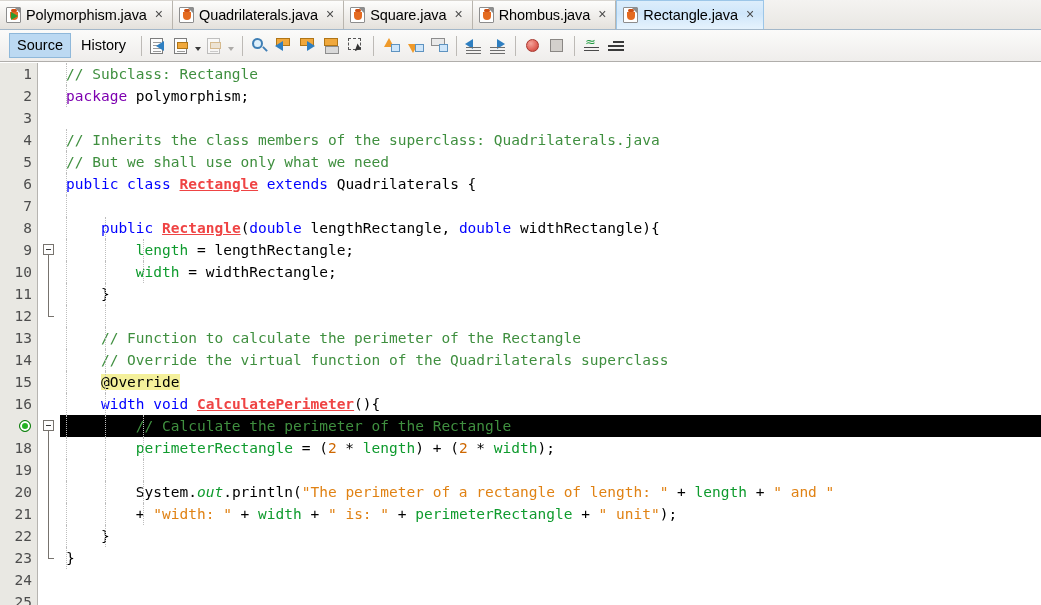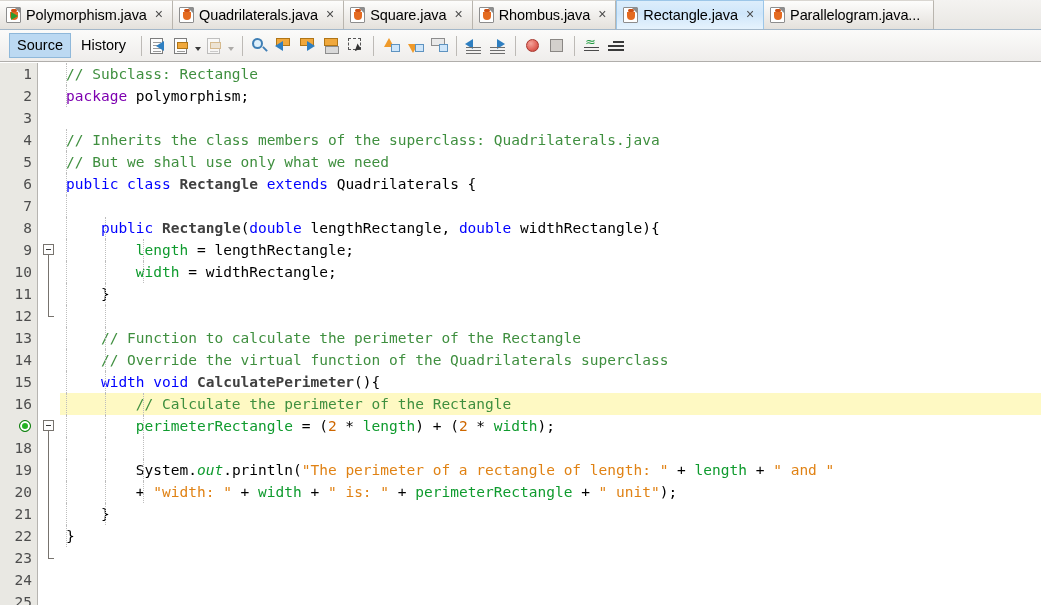--- a/index.html
+++ b/index.html
@@ -290,35 +290,35 @@
   .codeline {
     height: 22px;
     line-height: 22px;
     font-family: "DejaVu Sans Mono", monospace;
     font-size: 14.5px;
     color: #000000;
     white-space: pre;
     padding-left: 6px;
     position: relative;
   }
-  .codeline.cur { background: #fef9c3; }
+  .codeline.cur { background: #000000; }
 
   
   .iguide {
     position: absolute;
     width: 0;
     border-left: 1px dotted #bdbdbd;
     left: 0;
   }
 
   
   .cmt { color: #3f8f3f; }
   .kw  { color: #0000ff; }
   .kw2 { color: #7d00b0; }
-  .bld { color: #404040; font-weight: bold; }
+  .bld { color: #ef4444; font-weight: bold; text-decoration: underline; }
   .fld { color: #0f9b2e; }
   .stat{ color: #0f9b2e; font-style: italic; }
   .str { color: #e08214; }
   .num { color: #ce6700; }
   .ann { background: #f4f09b; color: #000000; }
 
   
   .foldbox {
     position: absolute;
     width: 11px; height: 11px;
@@ -385,27 +385,20 @@
         <span class="tlabel">Rhombus.java</span>
         <span class="tclose">×</span>
       </div>
       <div class="tab active">
         <span class="javaicon">
           <span class="steam"></span>
           <span class="cup"></span>
         </span>
         <span class="tlabel">Rectangle.java</span>
         <span class="tclose">×</span>
-      </div>
-      <div class="tab noclose">
-        <span class="javaicon">
-          <span class="steam"></span>
-          <span class="cup"></span>
-        </span>
-        <span class="tlabel">Parallelogram.java...</span>
       </div>
     </div>
 
   <div id="toolbar">
       <div class="vtab sel">Source</div>
       <div class="vtab">History</div>
       <div class="tsep"></div>
       <div class="tbtn">
         <span class="ic-doc lines"></span>
         <span class="ic-bluearrow-l" style="left:8px"></span>
@@ -523,20 +516,21 @@
         <div class="codeline"><span class="cmt">// But we shall use only what we need</span><span class="iguide" style="left: 6px; top: 0px; height: 22px;"></span></div>
         <div class="codeline"><span class="kw">public class</span> <span class="bld">Rectangle</span> <span class="kw">extends</span> Quadrilaterals {<span class="iguide" style="left: 6px; top: 0px; height: 22px;"></span></div>
         <div class="codeline">&nbsp;<span class="iguide" style="left: 6px; top: 0px; height: 22px;"></span></div>
         <div class="codeline">    <span class="kw">public</span> <span class="bld">Rectangle</span>(<span class="kw">double</span> lengthRectangle, <span class="kw">double</span> widthRectangle){<span class="iguide" style="left: 6px; top: 0px; height: 22px;"></span><span class="iguide" style="left: 44.7px; top: 0px; height: 22px;"></span></div>
         <div class="codeline">        <span class="fld">length</span> = lengthRectangle;<span class="iguide" style="left: 6px; top: 0px; height: 22px;"></span><span class="iguide" style="left: 44.7px; top: 0px; height: 22px;"></span><span class="iguide" style="left: 83.4px; top: 0px; height: 22px;"></span></div>
         <div class="codeline">        <span class="fld">width</span> = widthRectangle;<span class="iguide" style="left: 6px; top: 0px; height: 22px;"></span><span class="iguide" style="left: 44.7px; top: 0px; height: 22px;"></span><span class="iguide" style="left: 83.4px; top: 0px; height: 22px;"></span></div>
         <div class="codeline">    }<span class="iguide" style="left: 6px; top: 0px; height: 22px;"></span><span class="iguide" style="left: 44.7px; top: 0px; height: 22px;"></span></div>
         <div class="codeline">&nbsp;<span class="iguide" style="left: 6px; top: 0px; height: 22px;"></span><span class="iguide" style="left: 44.7px; top: 0px; height: 22px;"></span></div>
         <div class="codeline">    <span class="cmt">// Function to calculate the perimeter of the Rectangle</span><span class="iguide" style="left: 6px; top: 0px; height: 22px;"></span><span class="iguide" style="left: 44.7px; top: 0px; height: 22px;"></span></div>
         <div class="codeline">    <span class="cmt">// Override the virtual function of the Quadrilaterals superclass</span><span class="iguide" style="left: 6px; top: 0px; height: 22px;"></span><span class="iguide" style="left: 44.7px; top: 0px; height: 22px;"></span></div>
+        <div class="codeline">    <span class="ann">@Override</span><span class="iguide" style="left: 6px; top: 0px; height: 22px;"></span><span class="iguide" style="left: 44.7px; top: 0px; height: 22px;"></span></div>
         <div class="codeline">    <span class="kw">width void</span> <span class="bld">CalculatePerimeter</span>(){<span class="iguide" style="left: 6px; top: 0px; height: 22px;"></span><span class="iguide" style="left: 44.7px; top: 0px; height: 22px;"></span></div>
         <div class="codeline cur">        <span class="cmt">// Calculate the perimeter of the Rectangle</span><span class="iguide" style="left: 6px; top: 0px; height: 22px;"></span><span class="iguide" style="left: 44.7px; top: 0px; height: 22px;"></span><span class="iguide" style="left: 83.4px; top: 0px; height: 22px;"></span></div>
         <div class="codeline">        <span class="fld">perimeterRectangle</span> = (<span class="num">2</span> * <span class="fld">length</span>) + (<span class="num">2</span> * <span class="fld">width</span>);<span class="iguide" style="left: 6px; top: 0px; height: 22px;"></span><span class="iguide" style="left: 44.7px; top: 0px; height: 22px;"></span><span class="iguide" style="left: 83.4px; top: 0px; height: 22px;"></span></div>
         <div class="codeline">&nbsp;<span class="iguide" style="left: 6px; top: 0px; height: 22px;"></span><span class="iguide" style="left: 44.7px; top: 0px; height: 22px;"></span><span class="iguide" style="left: 83.4px; top: 0px; height: 22px;"></span></div>
         <div class="codeline">        System.<span class="stat">out</span>.println(<span class="str">"The perimeter of a rectangle of length: "</span> + <span class="fld">length</span> + <span class="str">" and "</span><span class="iguide" style="left: 6px; top: 0px; height: 22px;"></span><span class="iguide" style="left: 44.7px; top: 0px; height: 22px;"></span><span class="iguide" style="left: 83.4px; top: 0px; height: 22px;"></span></div>
         <div class="codeline">        + <span class="str">"width: "</span> + <span class="fld">width</span> + <span class="str">" is: "</span> + <span class="fld">perimeterRectangle</span> + <span class="str">" unit"</span>);<span class="iguide" style="left: 6px; top: 0px; height: 22px;"></span><span class="iguide" style="left: 44.7px; top: 0px; height: 22px;"></span><span class="iguide" style="left: 83.4px; top: 0px; height: 22px;"></span></div>
         <div class="codeline">    }<span class="iguide" style="left: 6px; top: 0px; height: 22px;"></span><span class="iguide" style="left: 44.7px; top: 0px; height: 22px;"></span></div>
         <div class="codeline">}<span class="iguide" style="left: 6px; top: 0px; height: 22px;"></span></div>
         <div class="codeline">&nbsp;</div>
       </div>

